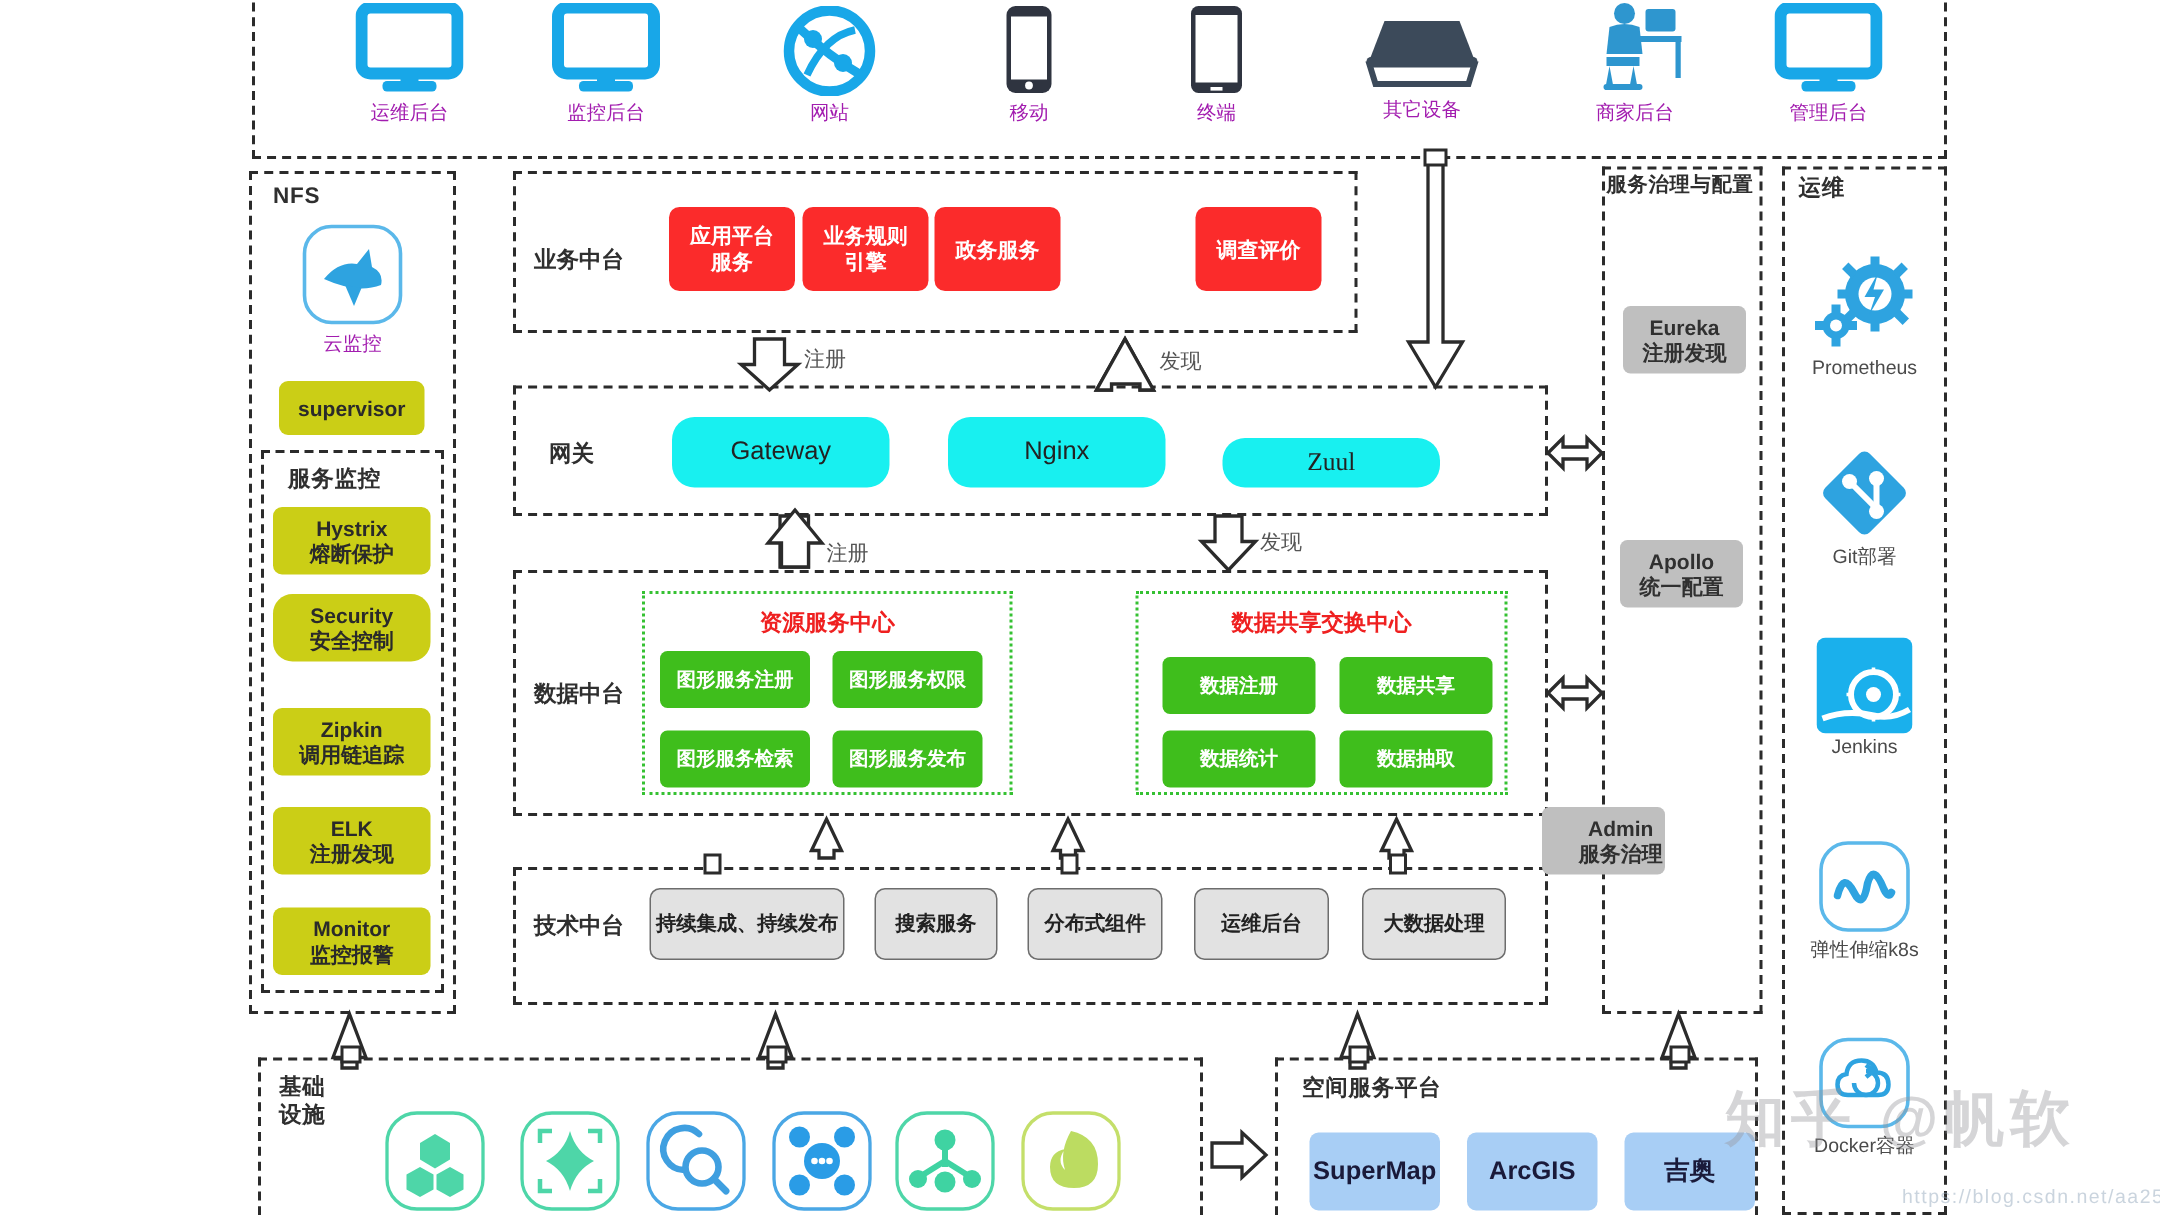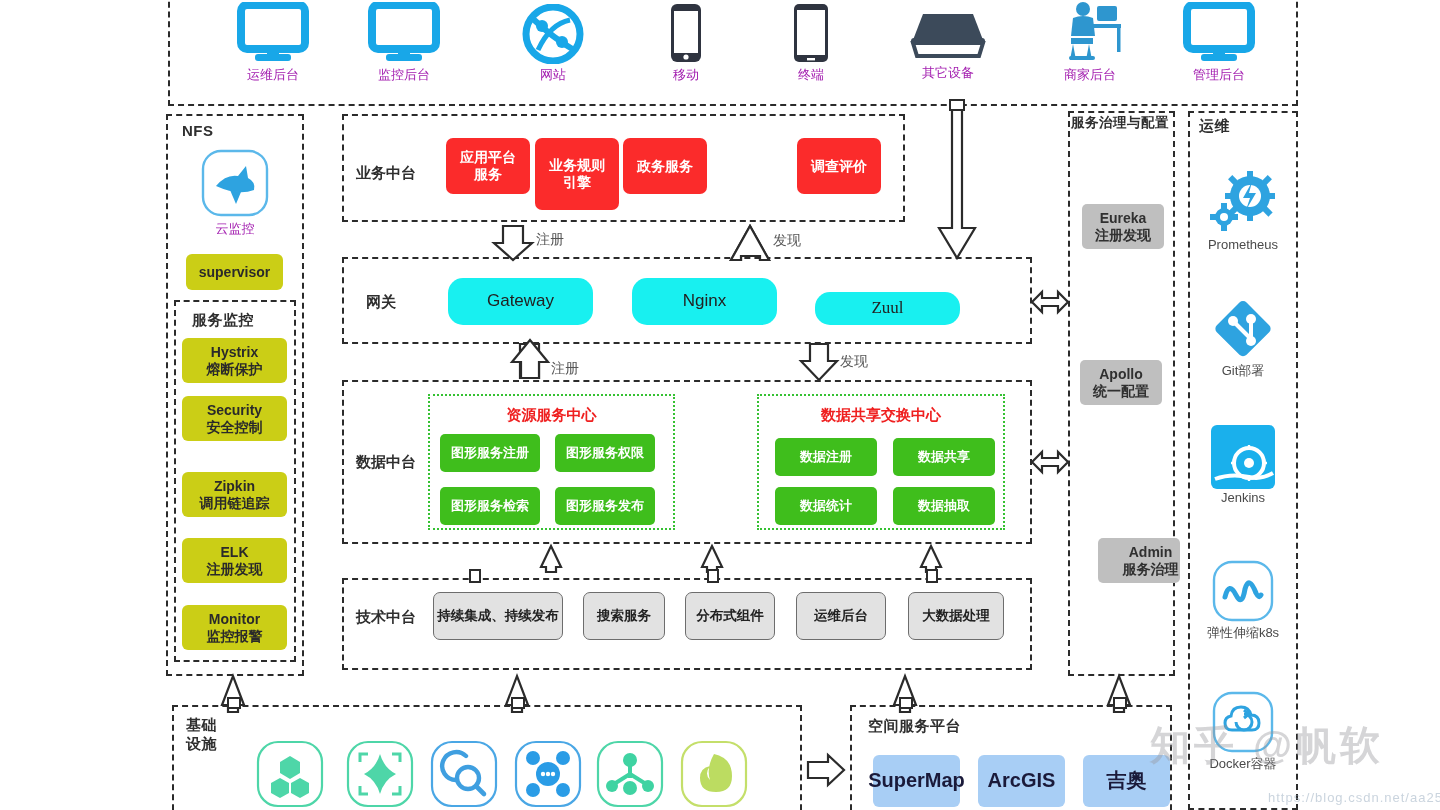--- a/index.html
+++ b/index.html
@@ -40,21 +40,21 @@
     font-size: 14px;
     white-space: pre-line;
   }
   .chip-red   { background: #fb2b2b; color: #ffffff; font-weight: bold; border-radius: 7px; }
   .chip-cyan  { background: #18f0f0; color: #222; font-size: 17px; border-radius: 15px; }
   .chip-green { background: #3fbe1c; color: #ffffff; font-weight: bold; font-size: 13px; border-radius: 5px; }
   .chip-grey  { background: #e2e2e2; color: #222; font-weight: bold; font-size: 13.5px;
                 border: 1.6px solid #6d6d6d; border-radius: 7px; }
   .chip-olive { background: #cbce16; color: #2a2a2a; font-weight: bold; font-size: 14px; border-radius: 6px; }
   .chip-slate { background: #bfbfbf; color: #303030; font-weight: bold; font-size: 14px; border-radius: 5px; }
-  .chip-blue  { background: #a8cef5; color: #1a1a3a; font-weight: bold; font-size: 20px; border-radius: 6px; }
+  .chip-blue  { background: #a8cef5; color: #1a1a3a; font-weight: bold; font-size: 17px; border-radius: 6px; }
 
   
   .dotbox {
     position: absolute;
     border: 2px dotted #35c132;
     background: #fff;
   }
   .dot-title {
     position: absolute; width: 100%; text-align: center;
     color: #ef2020; font-weight: bold; font-size: 15px;
@@ -179,34 +179,34 @@
     <div class="icon-cap">云监控</div>
   </div>
 
   <div class="chip chip-olive" style="left:186px; top:254px; width:97px; height:36px;">supervisor</div>
 
   <div class="dbox" style="left:174px; top:300px; width:122px; height:362px;"></div>
   <div class="box-title" style="left:192px; top:311px;">服务监控</div>
 
   <div class="chip chip-olive" style="left:182px; top:338px; width:105px; height:45px;">Hystrix
 熔断保护</div>
-  <div class="chip chip-olive" style="left:182px; top:396px; width:105px; height:45px;">Security
+  <div class="chip chip-olive" style="left:182px; top:396px; width:105px; height:45px;border-radius:13px;">Security
 安全控制</div>
   <div class="chip chip-olive" style="left:182px; top:472px; width:105px; height:45px;">Zipkin
 调用链追踪</div>
   <div class="chip chip-olive" style="left:182px; top:538px; width:105px; height:45px;">ELK
 注册发现</div>
   <div class="chip chip-olive" style="left:182px; top:605px; width:105px; height:45px;">Monitor
 监控报警</div>
 
   <div class="dbox" style="left:342px; top:114px; width:563px; height:108px;"></div>
   <div class="row-label" style="left:356px; top:164px;">业务中台</div>
   <div class="chip chip-red" style="left:446px; top:138px; width:84px; height:56px;">应用平台
 服务</div>
-  <div class="chip chip-red" style="left:535px; top:138px; width:84px; height:72px;">业务规则
+  <div class="chip chip-red" style="left:535px; top:138px; width:84px; height:56px;">业务规则
 引擎</div>
   <div class="chip chip-red" style="left:623px; top:138px; width:84px; height:56px;">政务服务</div>
   <div class="chip chip-red" style="left:797px; top:138px; width:84px; height:56px;">调查评价</div>
 
   <div class="dbox" style="left:342px; top:257px; width:690px; height:87px;"></div>
   <div class="row-label" style="left:366px; top:293px;">网关</div>
   <div class="chip chip-cyan" style="left:448px; top:278px; width:145px; height:47px;">Gateway</div>
   <div class="chip chip-cyan" style="left:632px; top:278px; width:145px; height:47px;">Nginx</div>
   <div class="chip chip-cyan" style="left:815px; top:292px; width:145px; height:33px;font-family:Liberation Serif, serif;">Zuul</div>
 
@@ -236,21 +236,21 @@
   <div class="chip chip-grey" style="left:685px; top:592px; width:90px; height:48px;">分布式组件</div>
   <div class="chip chip-grey" style="left:796px; top:592px; width:90px; height:48px;">运维后台</div>
   <div class="chip chip-grey" style="left:908px; top:592px; width:96px; height:48px;">大数据处理</div>
 
   <div class="dbox" style="left:1068px; top:111px; width:107px; height:565px;"></div>
   <div class="box-title" style="left:1071px; top:115px; font-size:13.5px;">服务治理与配置</div>
   <div class="chip chip-slate" style="left:1082px; top:204px; width:82px; height:45px;">Eureka
 注册发现</div>
   <div class="chip chip-slate" style="left:1080px; top:360px; width:82px; height:45px;">Apollo
 统一配置</div>
-  <div class="chip chip-slate" style="left:1098px; top:538px; width:82px; height:45px;padding-left:23px;">Admin
+  <div class="chip chip-slate" style="left:1028px; top:538px; width:82px; height:45px;padding-left:23px;">Admin
 服务治理</div>
 
   <div class="dbox" style="left:1188px; top:111px; width:110px; height:699px;"></div>
   <div class="box-title" style="left:1199px; top:117px;">运维</div>
 
   <div class="ops-cell" style="left:1193px; top:170px;">
     <svg class="icon-svg" width="66" height="66" viewBox="0 0 66 66">
       <g fill="#2ea3e0">
         <circle cx="40" cy="26" r="20"></circle>
         <g>

